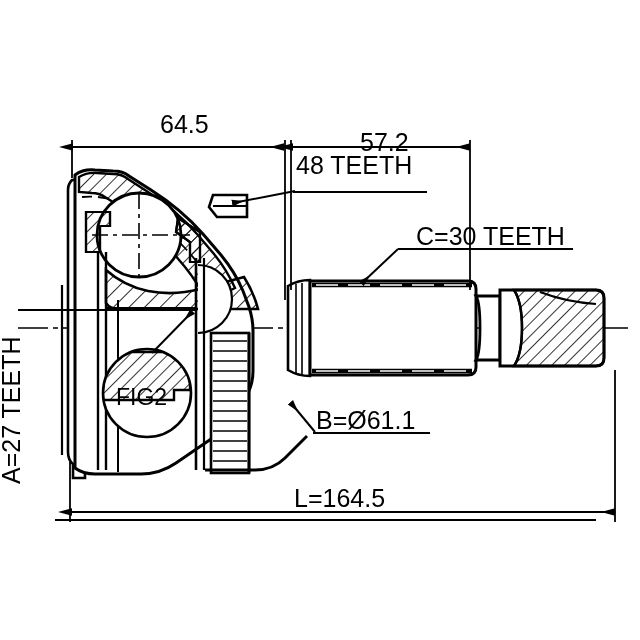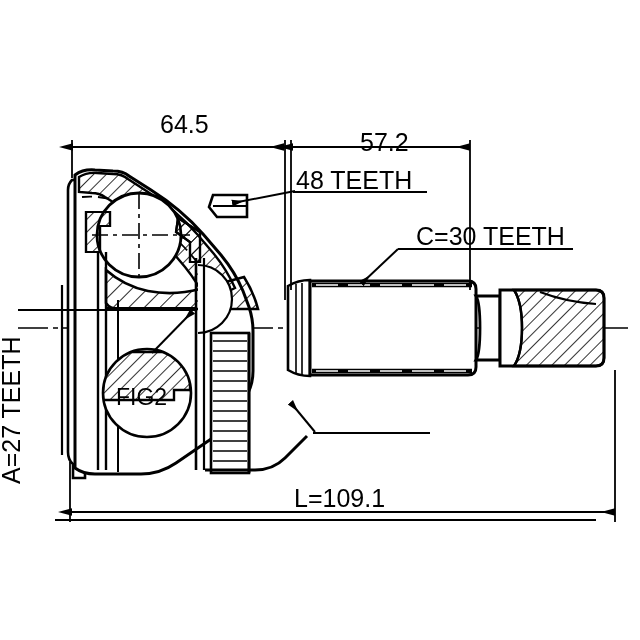--- a/index.html
+++ b/index.html
@@ -245,24 +245,25 @@
     <g>
       <line x1="62" y1="285" x2="62" y2="455" stroke="#000" stroke-width="2.2"></line>
     </g>
 
   </svg>
 
   <div class="lbl dim-num" style="left:160px; top:110px;">64.5</div>
 
   <div class="lbl dim-num" style="left:360px; top:128px;">57.2</div>
 
-  <div class="lbl teeth-lbl" style="left:296px; top:166px;">48 TEETH</div>
+  <div class="lbl teeth-lbl" style="left:296px; top:151px;">48 TEETH</div>
 
   <div class="lbl teeth-lbl" style="left:416px; top:222px;">C=30 TEETH</div>
 
   <div class="lbl teeth-lbl rot90" style="left:26px; top:455px;">A=27 TEETH</div>
 
+  <div class="lbl teeth-lbl" style="left:316px; top:406px;">B=Ø61.1</div>
 
   <div class="lbl fig-lbl" style="left:116px; top:384px;">FIG2</div>
 
-  <div class="lbl dim-num" style="left:294px; top:484px;">L=109.1</div>
+  <div class="lbl dim-num" style="left:294px; top:484px;">L=164.5</div>
 
 </div>
 
 </body></html>

